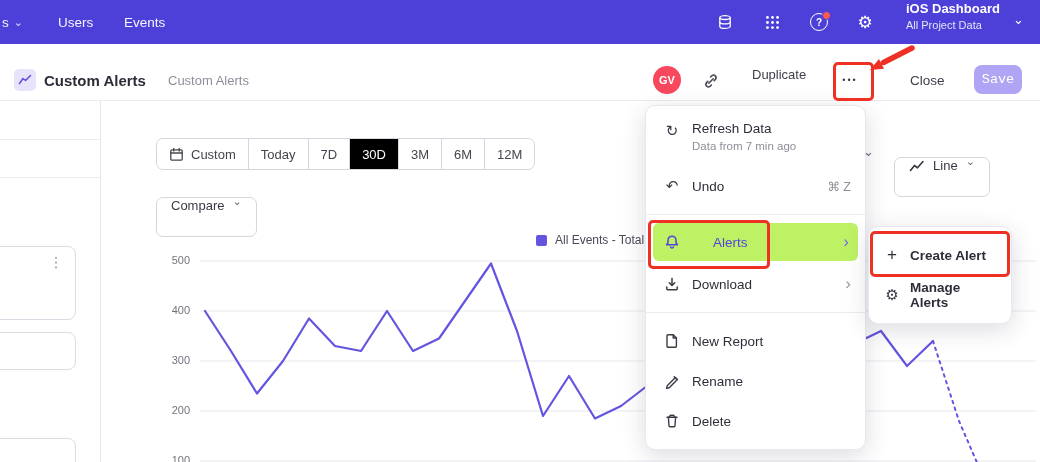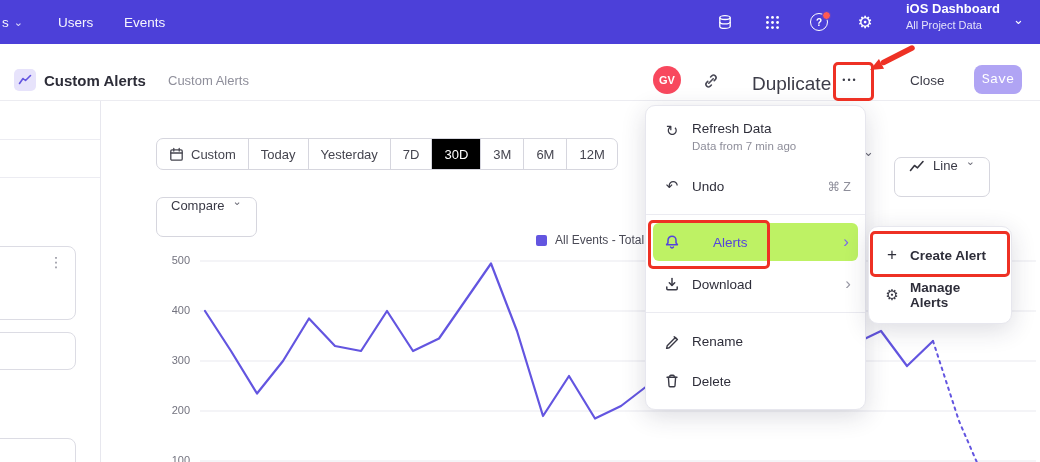--- a/index.html
+++ b/index.html
@@ -38,21 +38,21 @@
           border-bottom:1px solid #ececf1;z-index:10;}
   .title-icon{position:absolute;left:14px;top:25px;width:22px;height:22px;background:#e7e3fb;
               border-radius:5px;display:flex;align-items:center;justify-content:center;}
   .page-title{position:absolute;left:44px;top:28px;font-size:15px;font-weight:700;color:#2d2d38;}
   .breadcrumb{position:absolute;left:168px;top:29px;font-size:13px;color:#8f8f9b;}
   .avatar{position:absolute;left:653px;top:22px;width:28px;height:28px;border-radius:50%;
           background:#f8485e;color:#fff;font-size:11px;font-weight:700;display:flex;
           align-items:center;justify-content:center;}
   .link-btn{position:absolute;left:701px;top:27px;width:20px;height:20px;display:flex;
             align-items:center;justify-content:center;}
-  .duplicate{position:absolute;left:752px;top:29px;font-size:19px;color:#3d3d49;background:none;border:none;padding:0;}
+  .duplicate{position:absolute;left:752px;top:23px;font-size:13px;color:#3d3d49;background:none;border:none;padding:0;}
   .dots-btn{position:absolute;left:837px;top:24px;width:26px;height:24px;display:flex;align-items:center;
             justify-content:center;font-size:9px;letter-spacing:2px;color:#3d3d49;background:none;border:none;}
   .close-btn{position:absolute;left:910px;top:29px;font-size:13.5px;color:#3d3d49;background:none;border:none;padding:0;}
   .save-btn{position:absolute;left:974px;top:21px;width:48px;height:29px;background:#b0a4f4;color:#fff;
             border:none;border-radius:8px;font-size:13.5px;font-family:Liberation Mono, monospace;}
 
   
   .main{position:absolute;top:100px;left:0;width:1040px;height:362px;background:#fff;overflow:hidden;}
   .v-divider{position:absolute;left:100px;top:0;width:1px;height:100%;background:#e7e7ee;}
   .h-line{position:absolute;left:0;width:100px;height:1px;background:#ececf2;}
@@ -236,23 +236,20 @@
           <path d="M1.8 6h11.4"></path>
             <path d="M4.8 1.5v2.6M10.2 1.5v2.6"></path>
         </g>
       </svg>
       <span data-interactable="false">Custom</span>
     </div>
     <div class="seg-item" data-interactable="true">
         <span data-interactable="false">Today</span>
       </div>
     <div class="seg-item" data-interactable="true">
-        <span data-interactable="false">Yesterday</span>
-      </div>
-    <div class="seg-item" data-interactable="true">
         <span data-interactable="false">7D</span>
       </div>
     <div class="seg-item selected" data-interactable="true">
         <span data-interactable="false">30D</span>
       </div>
     <div class="seg-item" data-interactable="true">
         <span data-interactable="false">3M</span>
       </div>
     <div class="seg-item" data-interactable="true">
         <span data-interactable="false">6M</span>
@@ -322,20 +319,31 @@
           <path d="M2.8 11v1.7a1 1 0 0 0 1 1h8.4a1 1 0 0 0 1-1V11"></path>
         </g>
       </svg>
     </span>
     <span class="mi-label" data-interactable="false">Download</span>
     <span class="chev-r" data-interactable="false">›</span>
   </div>
 
   <div class="menu-divider" data-interactable="false"></div>
 
+  <div class="menu-item" data-interactable="true">
+    <span class="mi-icon" data-interactable="false">
+      <svg width="16" height="16" viewBox="0 0 16 16">
+        <g fill="none" stroke="#3a3a46" stroke-width="1.4" stroke-linecap="round" stroke-linejoin="round">
+          <path d="M4 1.8h5.2L12.4 5v8.2a1 1 0 0 1-1 1H4a1 1 0 0 1-1-1V2.8a1 1 0 0 1 1-1z"></path>
+          <path d="M9.2 1.8V5h3.2"></path>
+        </g>
+      </svg>
+    </span>
+    <span class="mi-label" data-interactable="false">New Report</span>
+  </div>
 
   <div class="menu-item" data-interactable="true">
     <span class="mi-icon" data-interactable="false">
       <svg width="16" height="16" viewBox="0 0 16 16">
         <g fill="none" stroke="#3a3a46" stroke-width="1.4" stroke-linecap="round" stroke-linejoin="round">
           <path d="M3.2 12.8l-.6 2.6 2.6-.6 8.2-8.2-2-2z"></path>
             <path d="M10.2 3.8l2 2"></path>
         </g>
       </svg>
     </span>

